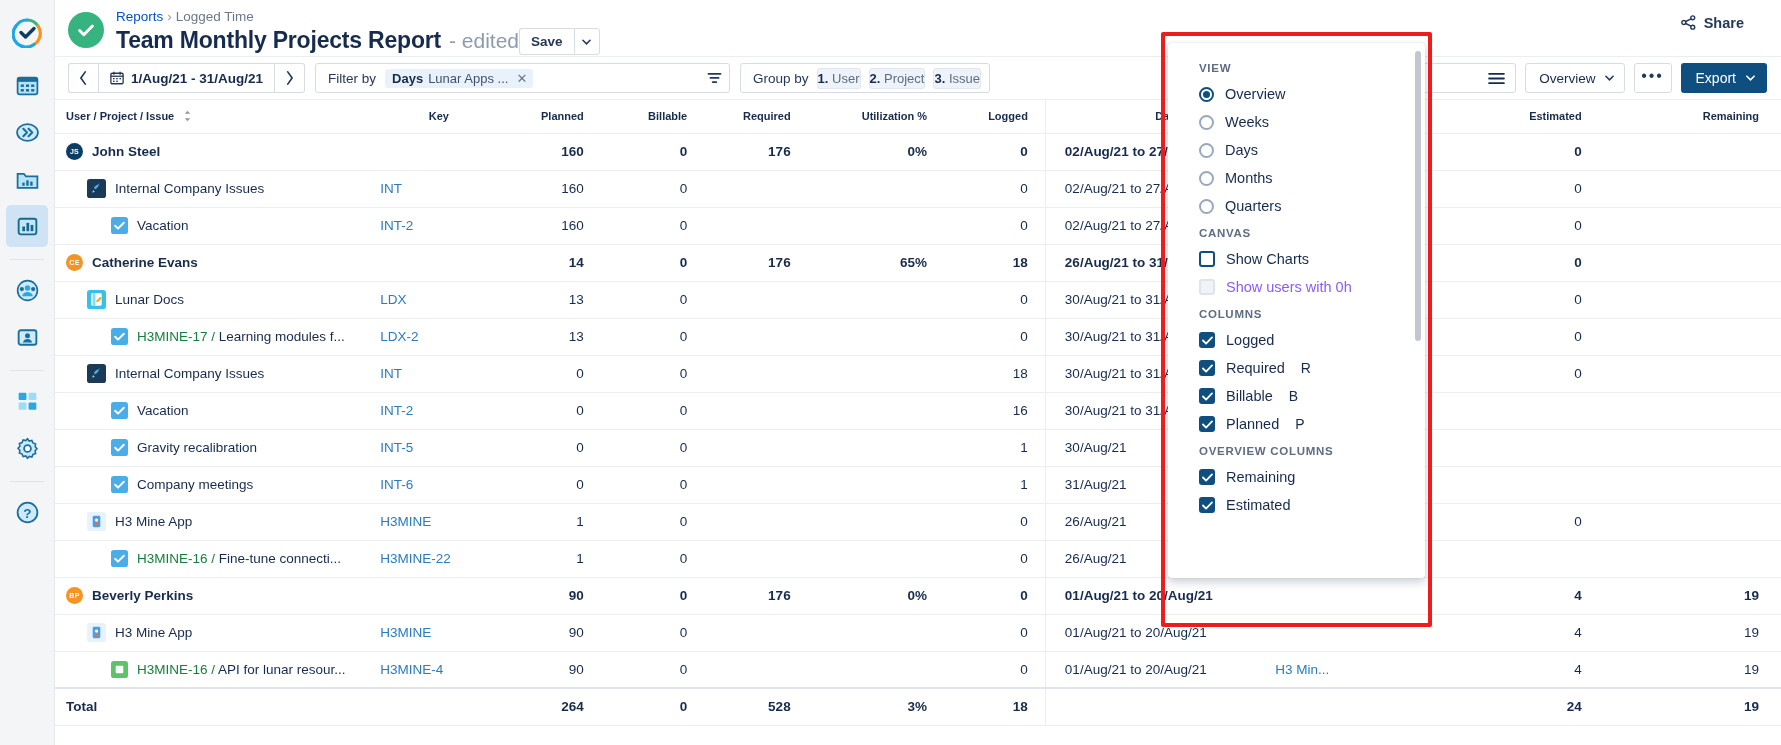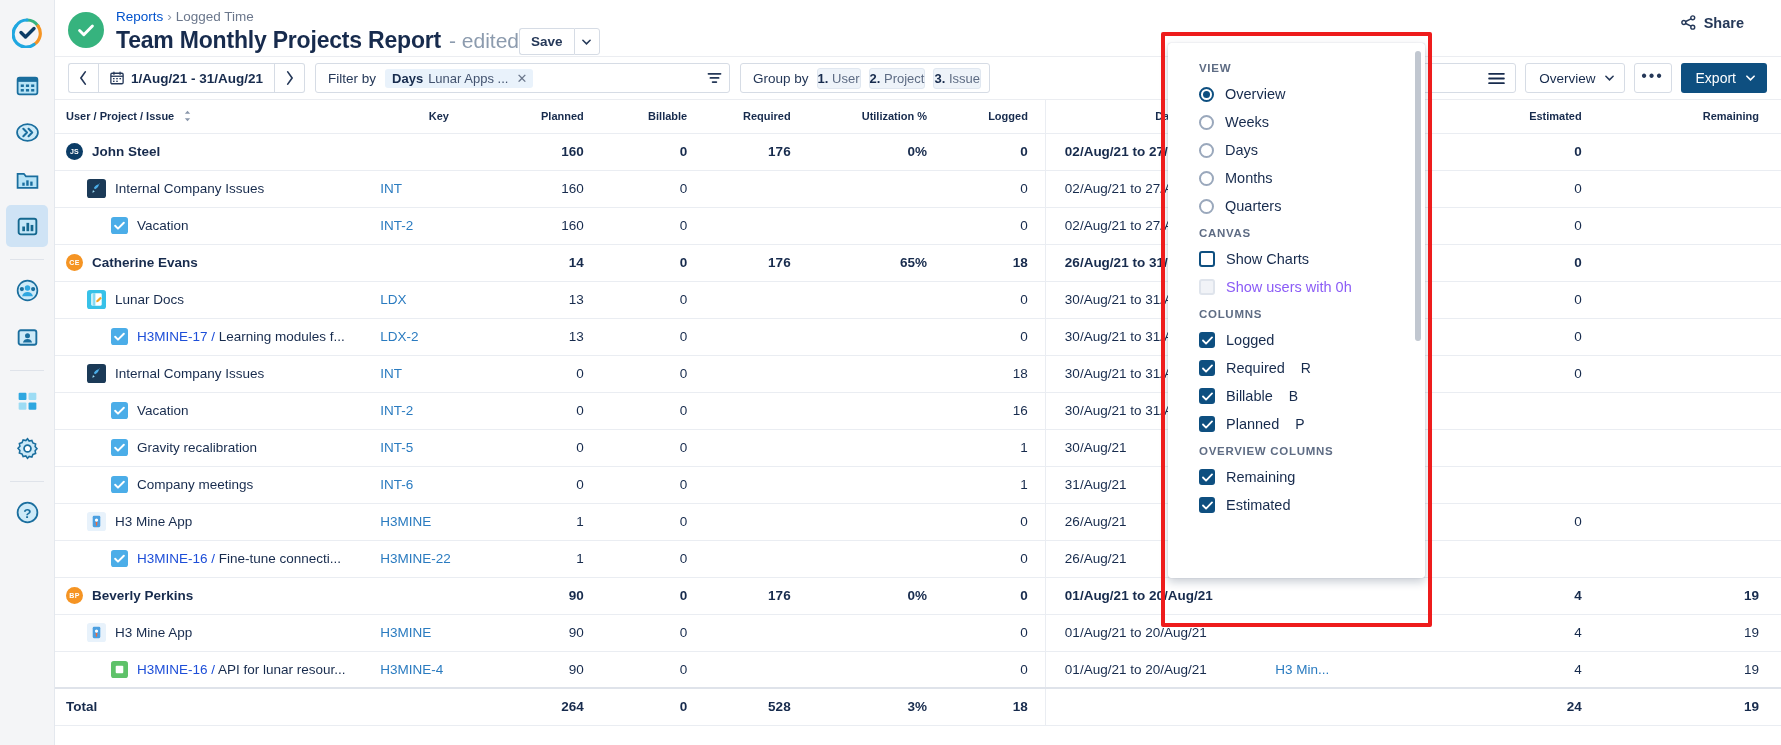--- a/index.html
+++ b/index.html
@@ -151,21 +151,21 @@
     font-size: 7px; color: #fff; font-weight: 700;
     display: flex; align-items: center; justify-content: center; letter-spacing: .3px;
   }
   .proj-ico { width: 19px; height: 19px; border-radius: 3px; flex: 0 0 19px;
     display:flex; align-items:center; justify-content:center; font-size: 11px; }
   .issue-ico { width: 17px; height: 17px; border-radius: 3px; flex: 0 0 17px;
     display:flex;align-items:center;justify-content:center; }
   .ind1 { padding-left: 32px !important; }
   .ind2 { padding-left: 56px !important; }
   .issue-txt { font-size: 13.5px; }
-  .issue-txt .pre { color: #1d4ed8; }
+  .issue-txt .pre { color: #15803d; }
   thead tr { background: #fff; }
   .total-row td {
     font-weight: 700; border-top: 2px solid #dfe3ea; border-bottom: none;
     background: #fff; height: 36px;
   }
 
   
   .redbox {
     position: absolute; left: 1106px; top: 32px; width: 271px; height: 595px;
     border: 4px solid #ee1c1c; border-radius: 2px; z-index: 40; pointer-events: none;

